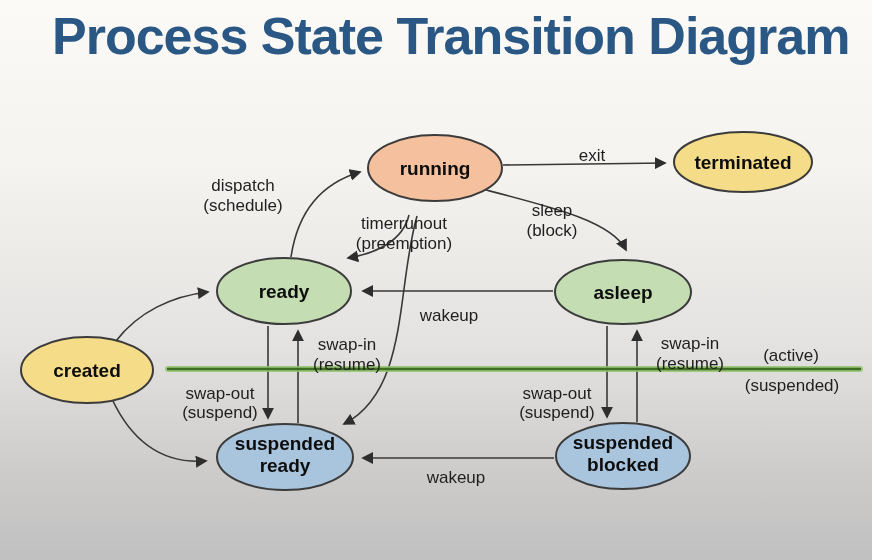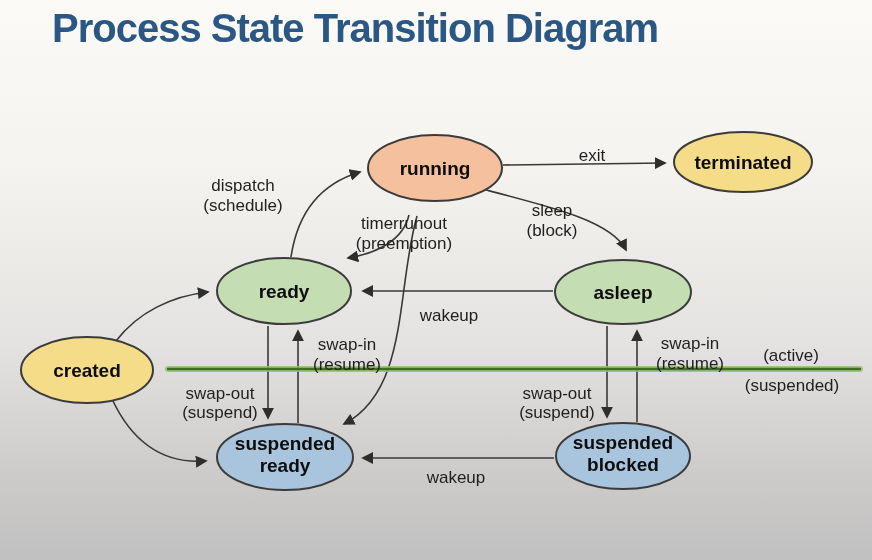--- a/index.html
+++ b/index.html
@@ -5,21 +5,21 @@
   html,body{margin:0;padding:0;}
   .slide{
     position:relative;
     width:872px;height:560px;
     overflow:hidden;
     background:linear-gradient(180deg,#fbfaf7 0%,#f4f3f0 30%,#e3e2e0 62%,#cdcccb 84%,#c1c0c0 100%);
     font-family:"Liberation Sans",sans-serif;
   }
   .title{
     position:absolute;left:52px;top:6px;
-    font-size:40px;font-weight:700;color:#2a5784;
+    font-size:52px;font-weight:700;color:#2a5784;
     letter-spacing:-1px;white-space:nowrap;
   }
   svg{position:absolute;left:0;top:0;}
   .edge{stroke:#383838;stroke-width:1.6;fill:none;}
   .node{stroke:#3b3b3b;stroke-width:2;}
   text{font-family:"Liberation Sans",sans-serif;}
   .edge-label{font-size:17px;fill:#1f1f1f;text-anchor:middle;}
   .node-label{font-size:19px;font-weight:700;fill:#0d0d0d;text-anchor:middle;}
 </style>
 </head>

